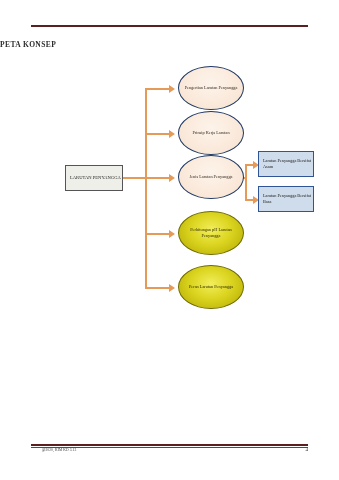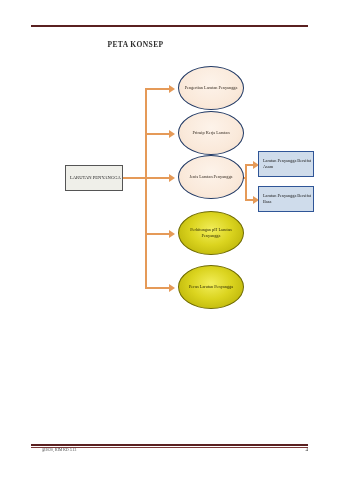--- a/index.html
+++ b/index.html
@@ -21,21 +21,20 @@
     background:#5a2020;
   }
   #header-rule{top:25px;height:1.6px;}
   #footer-rule-top{top:444px;height:1.6px;}
   #footer-rule-bot{top:447px;height:0.8px;background:#7a3a3a;}
 
   
   #title{
     position:absolute;
     left:0;top:40px;width:271px;
-    text-align:center;
     font-size:7.5px;
     font-weight:bold;
     letter-spacing:0.4px;
     color:#2b2b2b;
   }
 
   
   #footer-left{
     position:absolute;left:42px;top:448px;
     font-size:3.6px;color:#3a3a3a;letter-spacing:0.1px;

